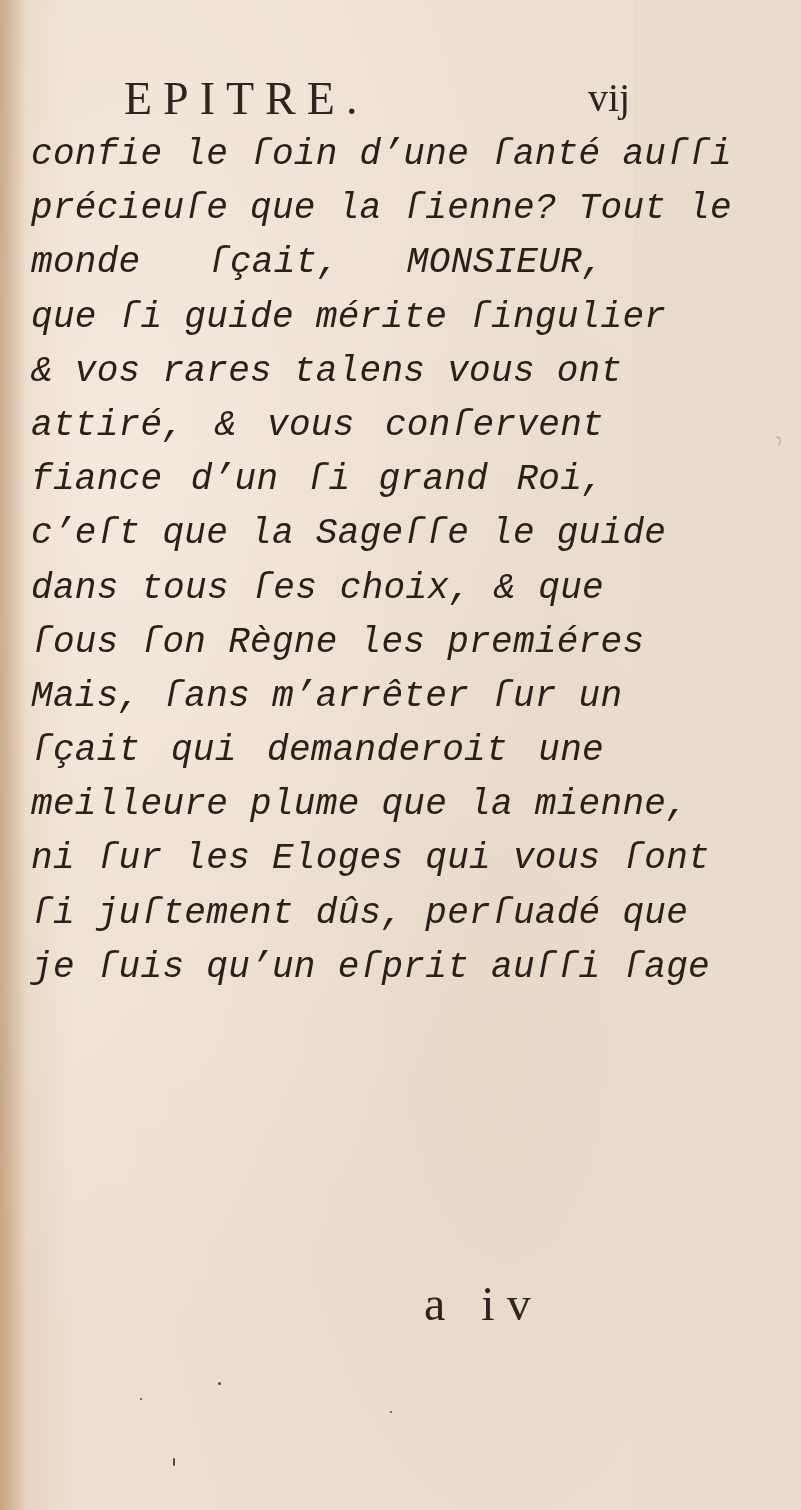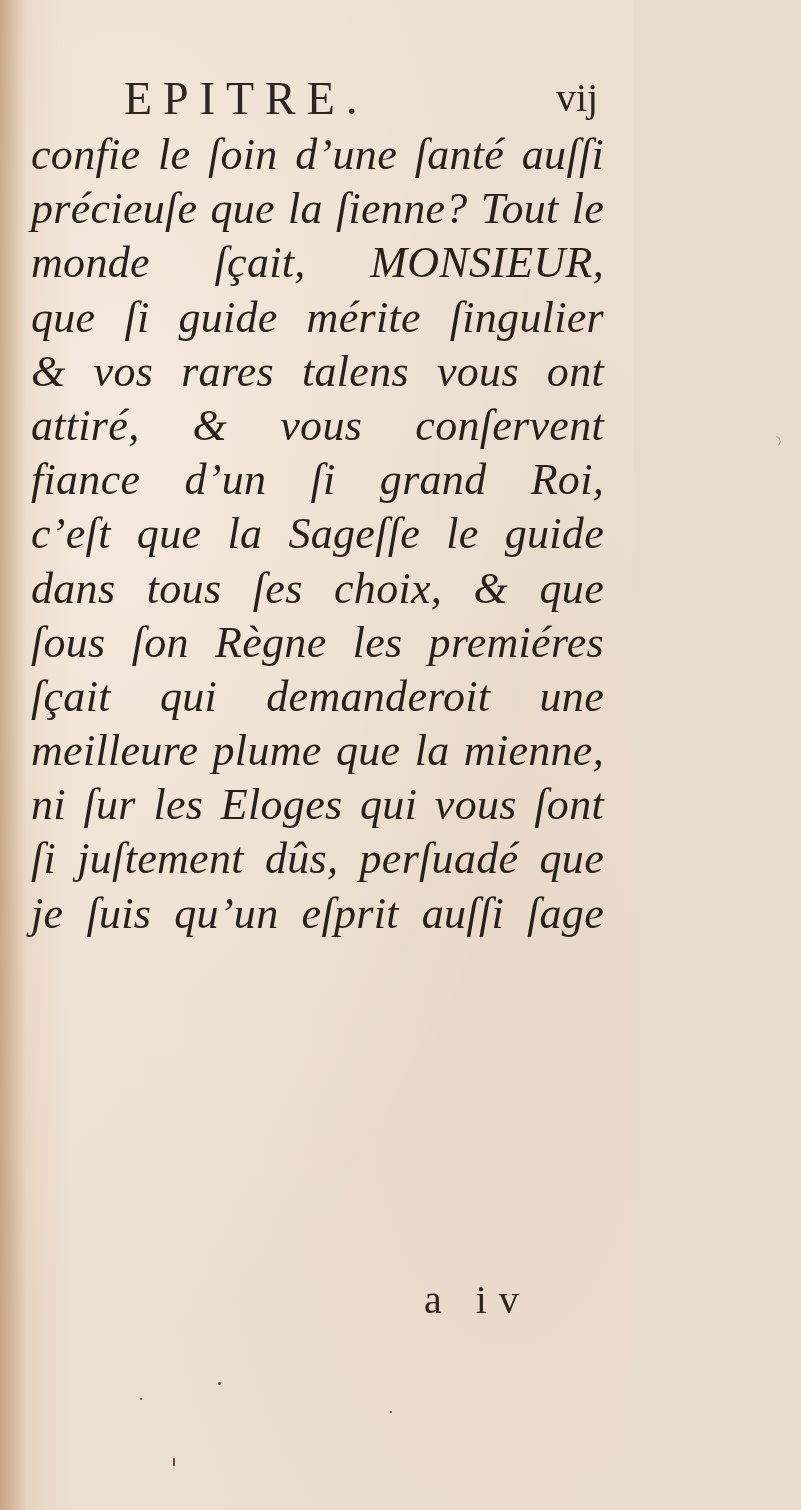--- a/index.html
+++ b/index.html
@@ -40,55 +40,55 @@
       position: absolute;
       left: 124px;
       top: 0;
       font-family: "Liberation Serif", serif;
       font-size: 46px;
       letter-spacing: 11px;
       color: #2e2520;
     }
     .folio {
       position: absolute;
-      left: 556px;
+      left: 588px;
       top: 2px;
       font-family: "Liberation Serif", serif;
       font-size: 40px;
       color: #2e2520;
     }
     .text-block {
       position: absolute;
       left: 28px;
       top: 128px;
       width: 576px;
     }
     .line {
       display: block;
       height: 54.2px;
       line-height: 54.2px;
-      font-family: Liberation Serif, serif;
+      font-family: Liberation Mono, monospace;
       font-style: italic;
-      font-size: 44px;
+      font-size: 36px;
       white-space: nowrap;
       text-align: justify;
       text-align-last: justify;
       padding-left: 3px;
       color: #2a201a;
       letter-spacing: 0.3px;
     }
     .line.last {
       text-align-last: justify;
     }
     .signature {
       position: absolute;
       left: 424px;
       top: 1276px;
       font-family: "Liberation Serif", serif;
-      font-size: 40px;
+      font-size: 48px;
       letter-spacing: 12px;
       color: #2e2520;
     }
     .speck {
       position: absolute;
       background: #5b4535;
       border-radius: 50%;
     }
     .fiber {
       position: absolute;
@@ -112,20 +112,21 @@
     <span class="line">confie le ſoin d’une ſanté auſſi</span>
     <span class="line">précieuſe que la ſienne? Tout le</span>
     <span class="line">monde ſçait, MONSIEUR,</span>
     <span class="line">que ſi guide mérite ſingulier</span>
     <span class="line">&amp; vos rares talens vous ont</span>
     <span class="line">attiré, &amp; vous conſervent</span>
     <span class="line">fiance d’un ſi grand Roi,</span>
     <span class="line">c’eſt que la Sageſſe le guide</span>
     <span class="line">dans tous ſes choix, &amp; que</span>
     <span class="line">ſous ſon Règne les premiéres</span>
+    <span class="line">Mais, ſans m’arrêter ſur un</span>
     <span class="line">ſçait qui demanderoit une</span>
     <span class="line">meilleure plume que la mienne,</span>
     <span class="line">ni ſur les Eloges qui vous ſont</span>
     <span class="line">ſi juſtement dûs, perſuadé que</span>
     <span class="line">je ſuis qu’un eſprit auſſi ſage</span>
   </div>
 
   <span class="signature">a iv</span>
 
   <span class="speck" style="left:218px;top:1382px;width:3px;height:3px;"></span>

